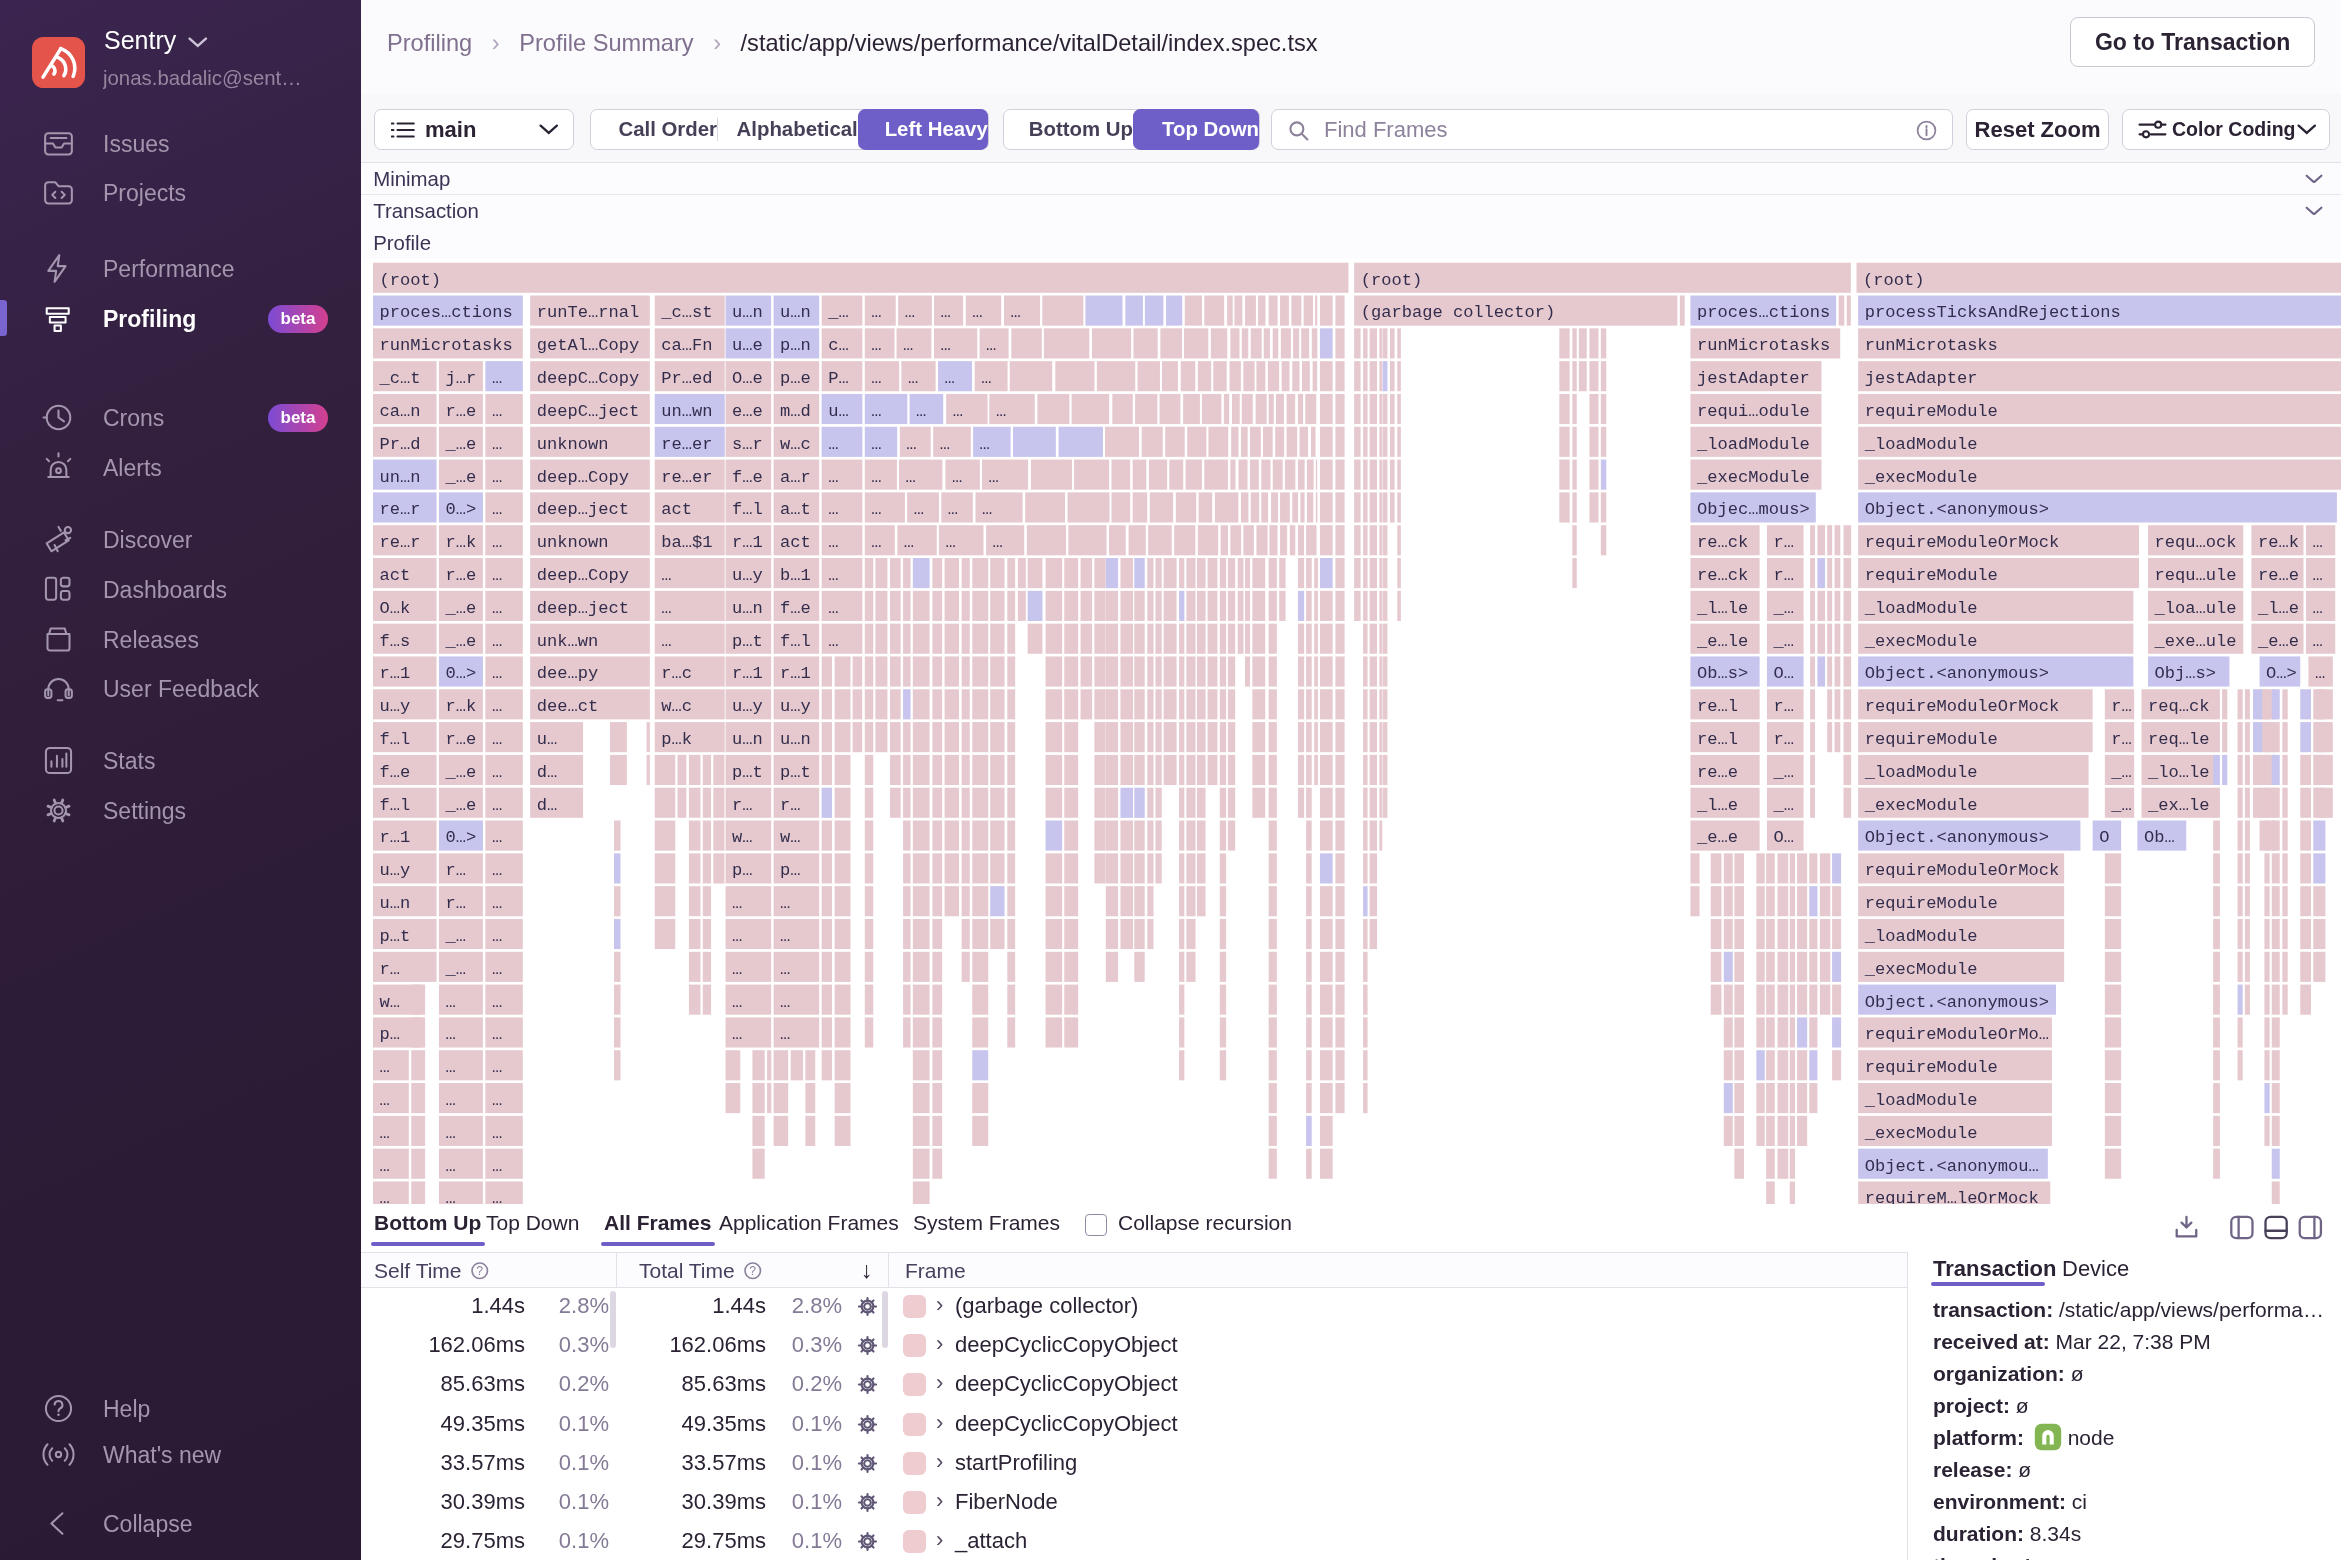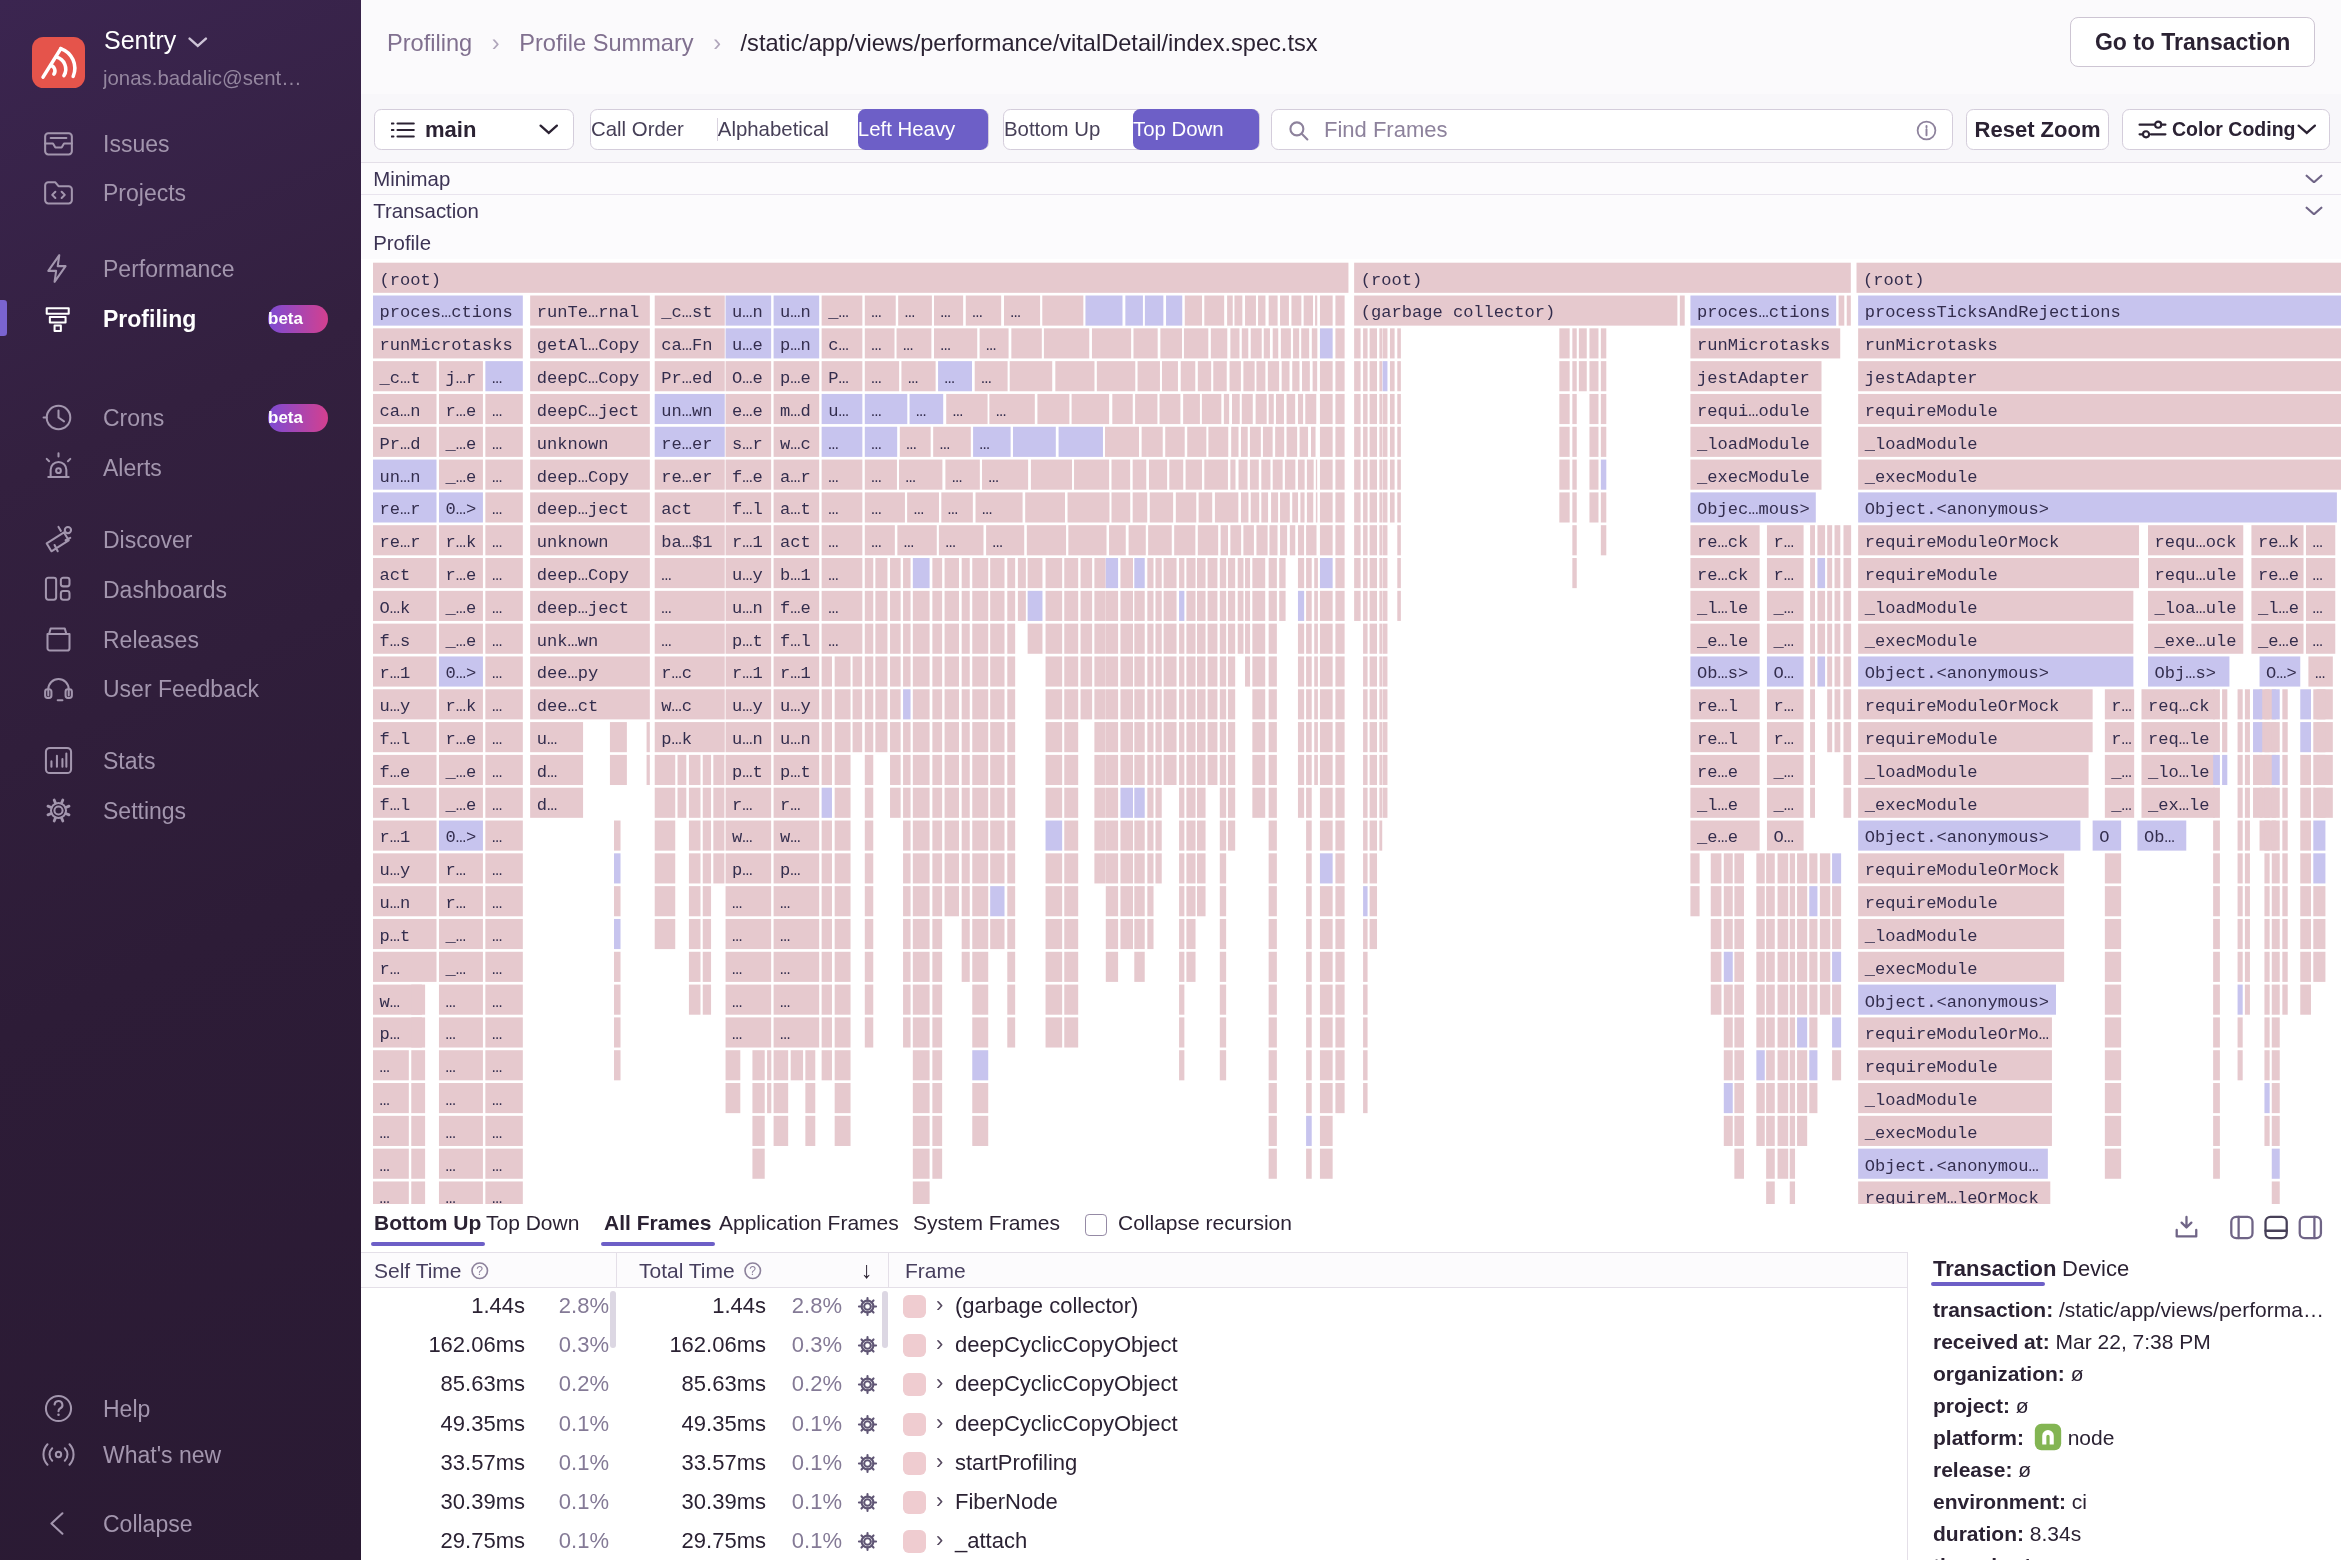--- a/index.html
+++ b/index.html
@@ -6,35 +6,35 @@
 #side{position:absolute;left:0;top:0;width:361px;height:1560px;
  background:linear-gradient(155deg,#3b2550 0%,#33203f 28%,#2d1c37 60%,#2a1a33 100%);color:#a79bb8}
 .logo{position:absolute;left:32px;top:37px;width:53px;height:51px;border-radius:11.4px;background:#e5544b}
 .sname{position:absolute;left:104px;top:26px;font-size:25px;font-weight:normal;color:#fff}
 .semail{position:absolute;left:103px;top:67px;font-size:20.4px;color:#94869f;width:232px;white-space:nowrap;overflow:hidden}
 .nav{position:absolute;left:0;width:327px;height:46px}
 .nav .ic{position:absolute;left:42px;top:-2.4px;width:33px;height:33px}
 .nav .lb{position:absolute;left:103px;top:1.6px;font-size:23px;color:#a396ae}
 .nav.act .lb{color:#fff;font-weight:bold}
 .beta{position:absolute;left:268px;top:0.8px;width:60px;height:28px;border-radius:14px;
- background:linear-gradient(90deg,#7c4bd4,#d3408f);color:#fff;font-size:17px;font-weight:bold;line-height:28px}
+ background:linear-gradient(90deg,#7c4bd4,#d3408f);color:#fff;font-size:17px;font-weight:bold;text-align:center;line-height:28px}
 .actbar{position:absolute;left:0;top:300px;width:6.5px;height:36px;background:#7a64d0;border-radius:0 3.3px 3.3px 0}
 svg.icstroke{stroke:#a396ae;fill:none;stroke-width:2.6;stroke-linecap:round;stroke-linejoin:round}
 .nav.act svg.icstroke{stroke:#fff}
 #main{position:absolute;left:361px;top:0;width:1981px;height:1560px;background:#fff}
 #crumbbar{position:absolute;left:0;top:0;width:1981px;height:103px;background:#fbfafc;border-bottom:0.8px solid #e4dfe8}
 .crumbs{position:absolute;left:26px;top:30px;font-size:23.6px;color:#80708f}
 .crumbs .sep{margin:0 13px;color:#b0a6bb}
 .crumbs .last{color:#2b2233}
 #gotx{position:absolute;right:27px;top:17px;height:50px;line-height:49px;padding:0 23.6px;background:#fff;
  border:0.8px solid #cdc5d3;border-radius:8.1px;font-size:23px;font-weight:bold;color:#2b2233}
 #toolbar{position:absolute;left:0;top:94px;width:1981px;height:69px;background:#f8f7fa;border-bottom:0.8px solid #e4dfe8}
 .pill{position:absolute;top:14.7px;height:41px;background:#fff;border:0.8px solid #d4cddb;border-radius:7.3px;font-size:22px;color:#2b2233}
 .segwrap{display:flex;align-items:center}
-.seg{text-align:left;line-height:39px;font-weight:normal;color:#463f57;font-size:20.4px}
+.seg{text-align:right;line-height:39px;font-weight:bold;color:#463f57;font-size:20.4px}
 .segdiv{width:0.8px;height:23px;background:#d9d3df}
 .segact{background:#6d5fc7;color:#fff;border-radius:7.3px;height:41px;margin:-0.8px 0;line-height:41px}
 .colrow{position:absolute;left:0;width:1981px;background:#fcfbfd;border-bottom:0.8px solid #e9e4ee;font-size:20.4px;color:#3c3354}
 .colrow .t{position:absolute;left:12.2px;top:50%;transform:translateY(-50%)}
 .chev{position:absolute;right:19.5px;top:50%;transform:translateY(-50%);width:18px;height:9.8px}
 #flame{position:absolute;left:12px;top:260px;width:1981px;height:944px;background:#fff;overflow:hidden}
 #tabs{position:absolute;left:0;top:1204px;width:1981px;height:49px;background:#fff}
 .tab{position:absolute;top:6.5px;font-size:21px;color:#2b2233}
 .tab.b{font-weight:bold}
 .tab .ul{position:absolute;left:-3.3px;right:-3.3px;bottom:-11.4px;height:4.1px;background:#6d5fc7;border-radius:2.4px}

